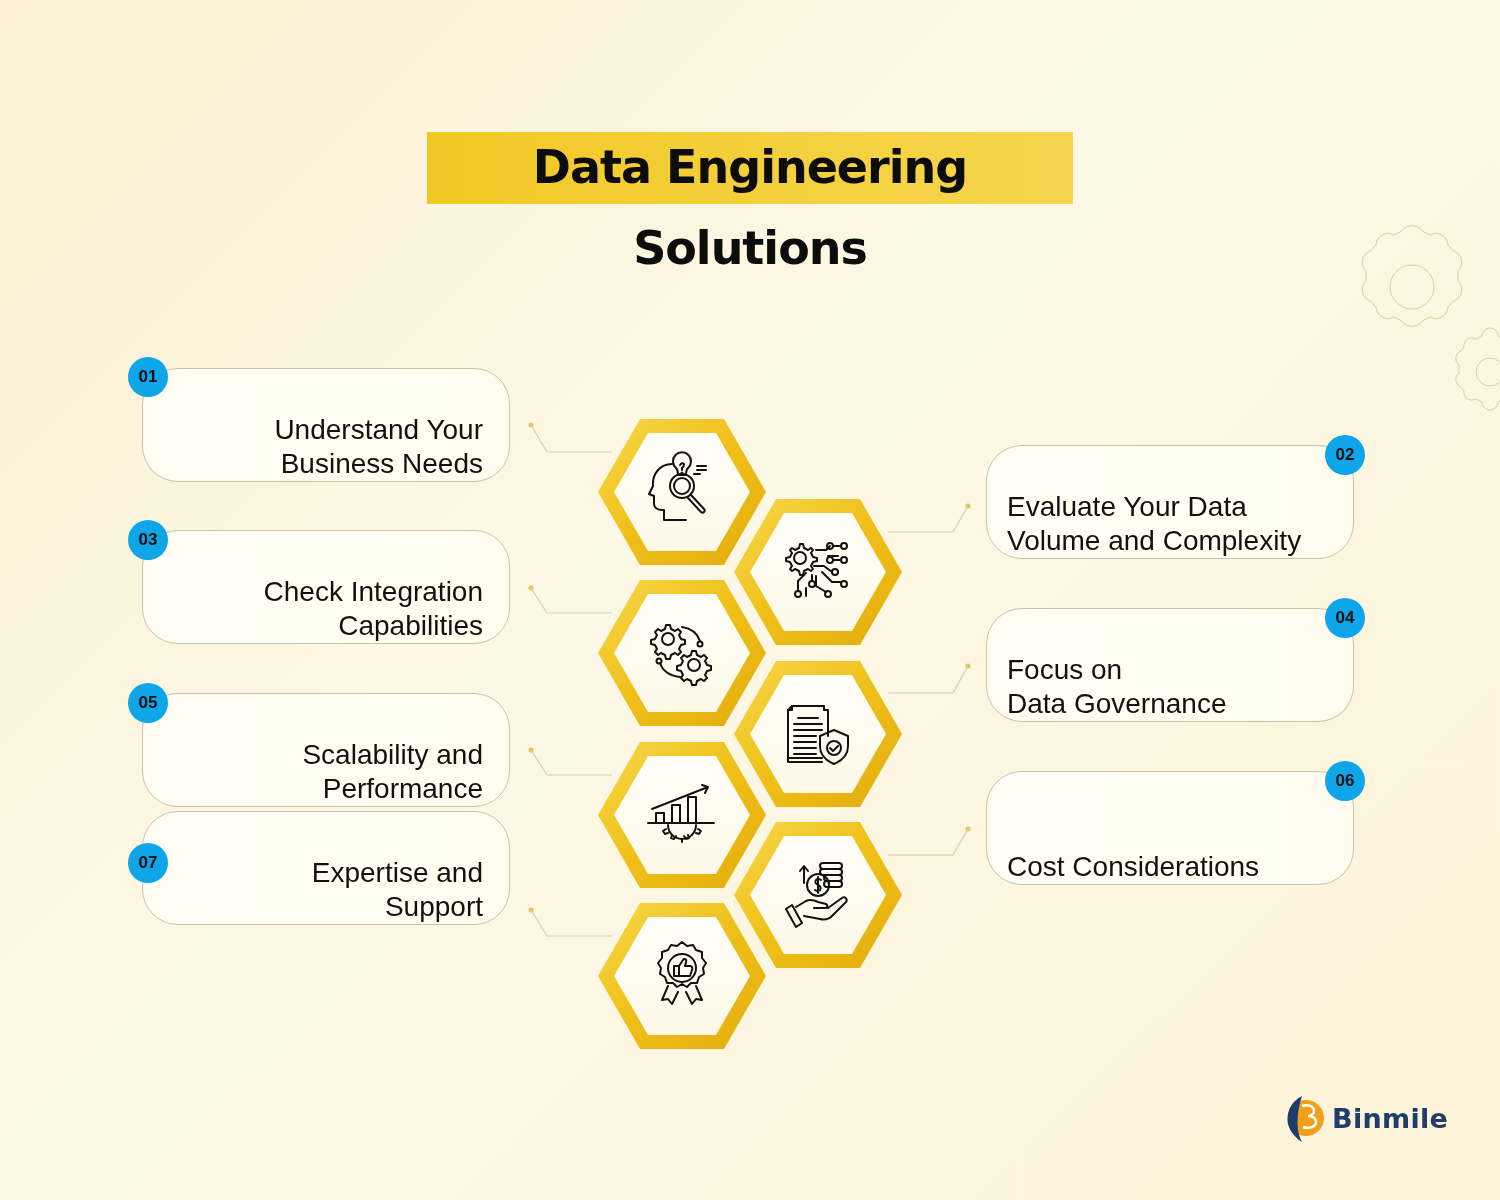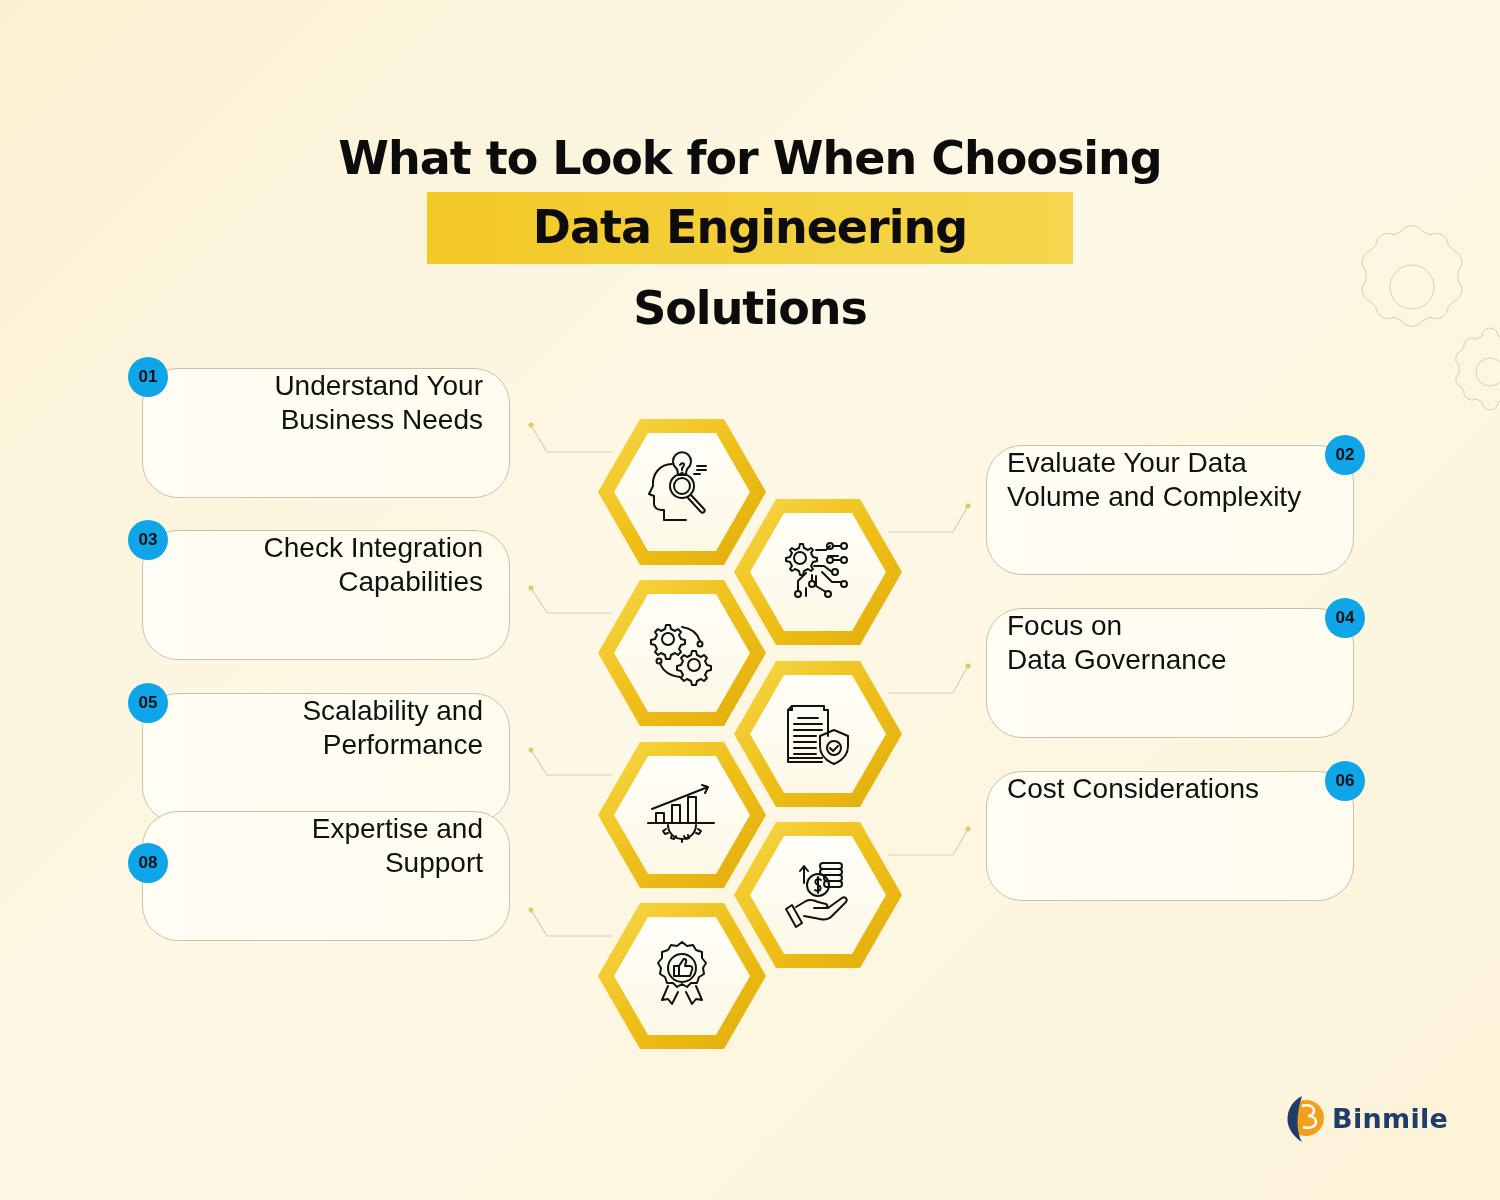--- a/index.html
+++ b/index.html
@@ -18,24 +18,24 @@
     display: inline-block; margin-top: 4px; padding: 0 14px;
     background: linear-gradient(90deg, #f2c825, #f5d64e);
     height: 72px; line-height: 70px; width: 646px;
   }
   .title-line2 {
     font-family: "DejaVu Sans", sans-serif; font-size: 46px; font-weight: 600;
     color: #0c0c0c; letter-spacing: -1px;
   }
 
   .card {
-    position: absolute; width: 368px; height: 130px;
+    position: absolute; width: 368px; height: 114px;
     border: 1.5px solid #c9c3ad; border-radius: 36px;
     background: linear-gradient(90deg, #fffdf4, #fffcef);
-    display: flex; align-items: flex-start;
+    display: flex; align-items: flex-end;
   }
   .card.left { left: 142px; justify-content: flex-end; padding-right: 26px; text-align: right; }
   .card.right { left: 986px; justify-content: flex-start; padding-left: 20px; text-align: left; }
   .card-text {
     font-family: "Liberation Sans", sans-serif; font-size: 28px; color: #111;
     line-height: 34px; white-space: pre-line;
   }
   .badge {
     position: absolute; width: 40px; height: 40px; border-radius: 50%;
     background: #0ea5e9; color: #111; font-family: "Liberation Sans", sans-serif;
@@ -68,21 +68,20 @@
       <circle cx="0" cy="0" r="22"></circle>
     </g>
     <g transform="translate(150,152)">
       <path d="M-8,-36 a8,8 0 0 1 16,0 l6,3 a8,8 0 0 1 12,8 l3,4 a8,8 0 0 1 2,14 l0,8 a8,8 0 0 1 -2,14 l-3,4 a8,8 0 0 1 -12,8 l-6,3 a8,8 0 0 1 -16,0 l-6,-3 a8,8 0 0 1 -12,-8 l-3,-4 a8,8 0 0 1 -2,-14 l0,-8 a8,8 0 0 1 2,-14 l3,-4 a8,8 0 0 1 12,-8 z"></path>
       <circle cx="0" cy="0" r="14"></circle>
     </g>
   </svg>
 </div>
 
 <div class="title-wrap">
-  <div class="title-line1">What to Look for When Choosing</div>
   <div class="title-line2-bg">
     <span class="title-line2">Data Engineering Solutions</span>
   </div>
 </div>
 
 <svg class="connector" style="left:0;top:0;" width="1500" height="1200" viewBox="0 0 1500 1200" fill="none" stroke="#d5cfb8" stroke-width="1.2">
 
   <circle cx="531" cy="425" r="2.5" fill="#e3c655" stroke="none"></circle>
   <polyline points="531,425 547,452 612,452"></polyline>
   <circle cx="531" cy="588" r="2.5" fill="#e3c655" stroke="none"></circle>
@@ -132,21 +131,21 @@
 
 <div class="card right" style="top:771px;">
   <span class="card-text">Cost Considerations</span>
 </div>
 <div class="badge" style="left:1325px;top:761px;">06</div>
 
 <div class="card left" style="top:811px;padding-left:29px;">
   <span class="card-text">Expertise and
 Support</span>
 </div>
-<div class="badge" style="left:128px;top:843px;">08</div>
+<div class="badge" style="left:128px;top:843px;">07</div>
 
 <svg width="0" height="0" style="position:absolute">
   <defs>
     <linearGradient id="hexGrad" x1="0" y1="0" x2="1" y2="1">
       <stop offset="0" stop-color="#f7d84a"></stop>
       <stop offset="0.5" stop-color="#efbf18"></stop>
       <stop offset="1" stop-color="#e2ac0c"></stop>
     </linearGradient>
     <linearGradient id="hexInner" x1="0" y1="0" x2="0" y2="1">
       <stop offset="0" stop-color="#fffef8"></stop>

